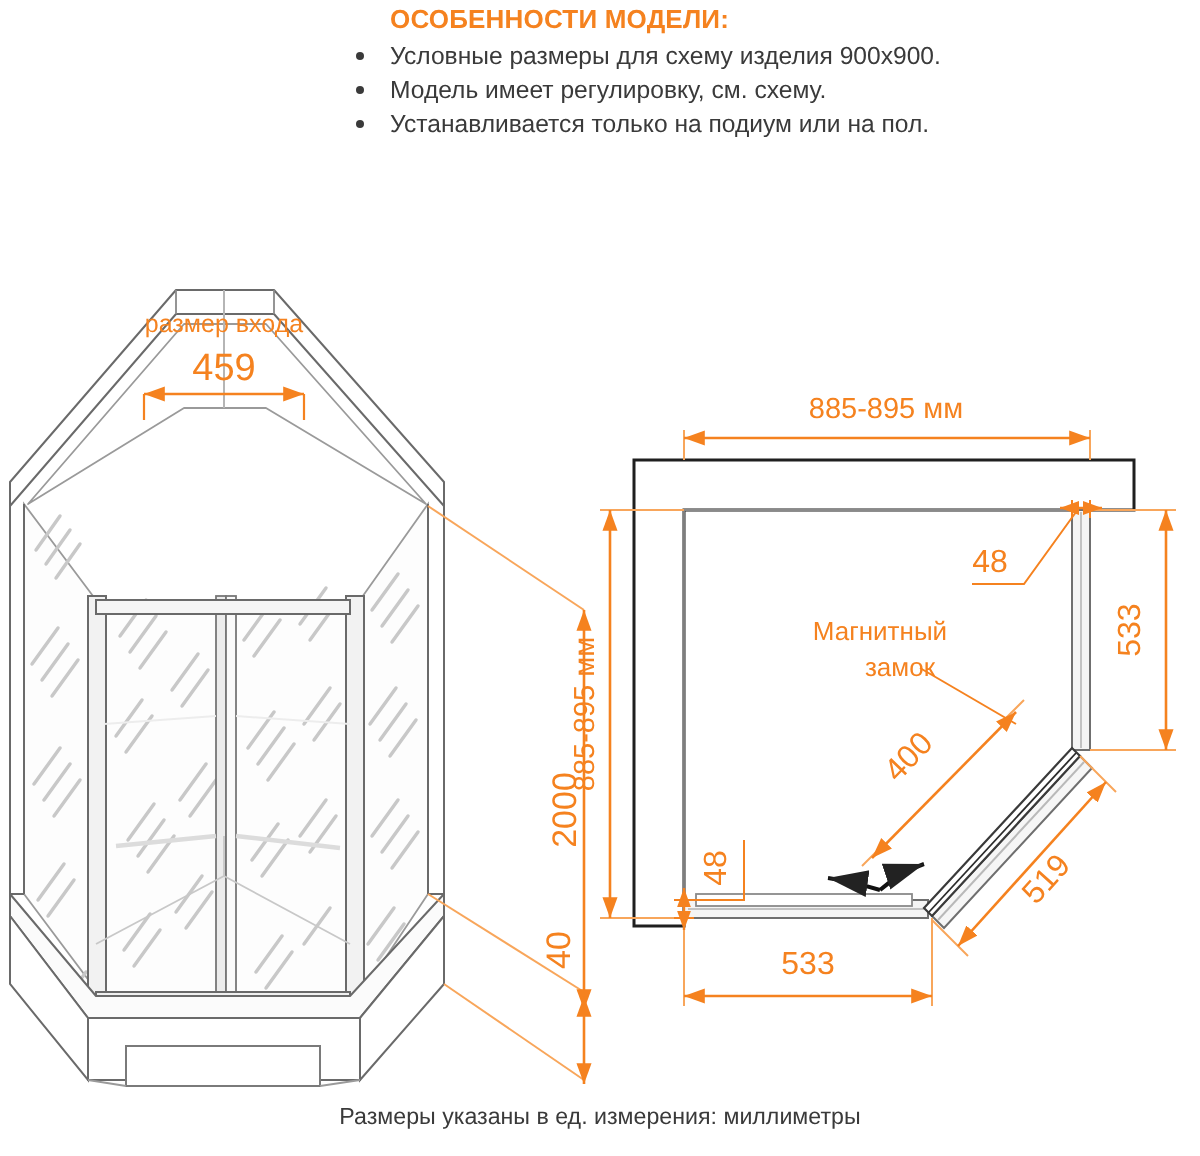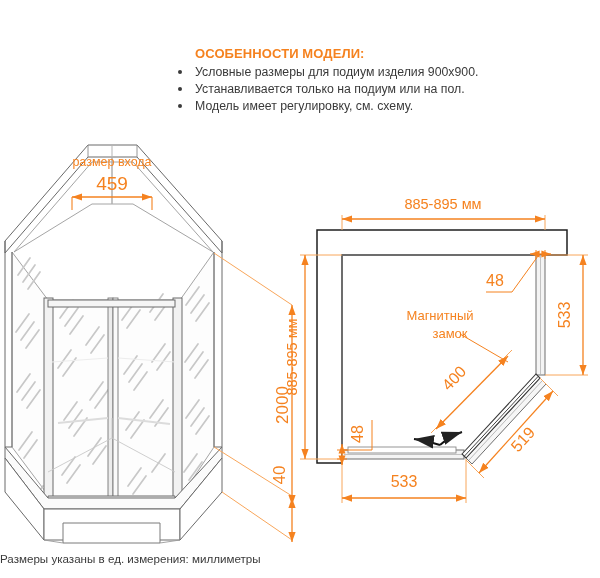--- a/index.html
+++ b/index.html
@@ -13,21 +13,20 @@
     overflow: hidden;
     font-family: "Liberation Sans", "DejaVu Sans", sans-serif;
     color: #2b2b2b;
   }
 
   
   #features {
     position: absolute;
     left: 168px; top: 0px;
     width: 420px;
-    margin-top: 44px;
   }
   #features-title {
     color: #F5821F;
     font-weight: bold;
     font-size: 13px;
     letter-spacing: 0.1px;
     margin: 2px 0 3px 27px;
   }
   #features ul {
     margin: 0; padding: 0;
@@ -60,41 +59,42 @@
     left: 290px; top: 210px;
     width: 310px; height: 310px;
   }
   svg { display: block; overflow: visible; }
 
   
   #footer {
     position: absolute;
     left: 0; top: 552px;
     width: 600px;
+    text-align: center;
     font-size: 11.6px;
     color: #3a3a3a;
   }
 </style>
 </head>
 <body>
 
 <div id="features">
   <div id="features-title">ОСОБЕННОСТИ МОДЕЛИ:</div>
   <ul>
     <li>
       <span class="bullet"></span>
-      <span>Условные размеры для подиум изделия 900х900.</span>
+      <span>Условные размеры для схему изделия 900х900.</span>
+    </li>
+    <li>
+      <span class="bullet"></span>
+      <span>Модель имеет регулировку, см. схему.</span>
     </li>
     <li>
       <span class="bullet"></span>
       <span>Устанавливается только на подиум или на пол.</span>
-    </li>
-    <li>
-      <span class="bullet"></span>
-      <span>Модель имеет регулировку, см. схему.</span>
     </li>
   </ul>
 </div>
 
 <div id="iso-wrap">
 <svg width="310" height="450" viewBox="0 0 310 450">
   <defs>
     <marker id="arrL" markerWidth="9" markerHeight="7" refX="8" refY="3.5" orient="auto">
       <path d="M8,3.5 L0,0.6 L0,6.4 Z" fill="#F5821F"></path>
     </marker>

